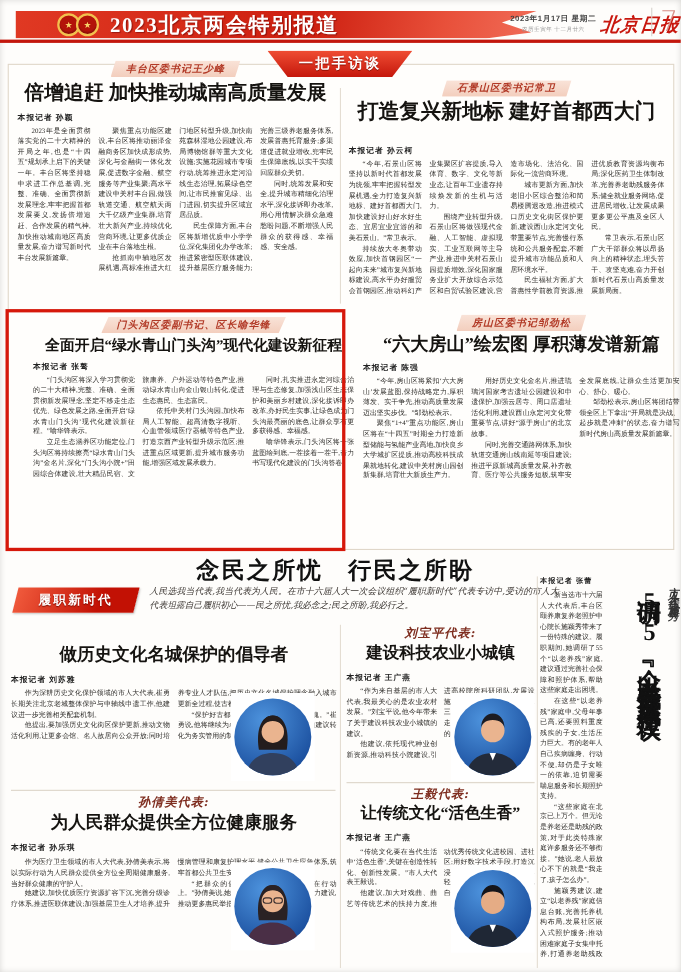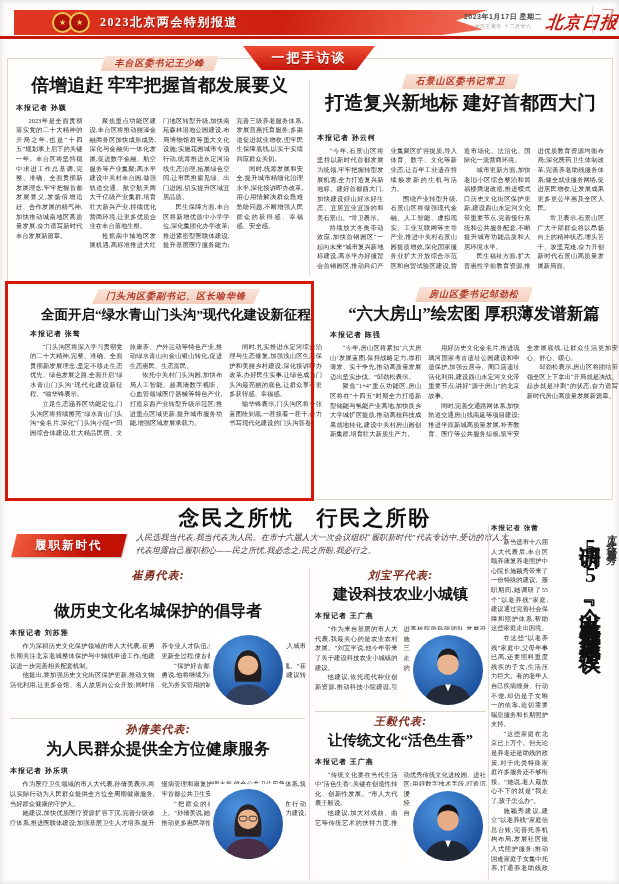--- a/index.html
+++ b/index.html
@@ -3,21 +3,21 @@
 <meta charset="utf-8">
 <style>
   html,body{margin:0;padding:0;background:#e9e7e3;}
   .page{position:relative;width:619px;height:884px;background:#fefdfb;overflow:hidden;
         font-family:"Liberation Serif",serif;box-shadow:inset 0 0 6px rgba(0,0,0,.15);}
   .abs{position:absolute;}
   
   .banner{background:linear-gradient(100deg,#e03923 0%,#cd1f10 55%,#e8503a 80%,#f2705c 100%);
           clip-path:polygon(0 0,97.5% 0,91% 42%,96.5% 78%,88% 100%,0 100%);
           display:flex;align-items:center;}
-  .banner-title{color:#fff;font-weight:bold;font-size:12px;letter-spacing:1.5px;
+  .banner-title{color:#fff;font-weight:bold;font-size:19px;letter-spacing:1.5px;
                 text-shadow:1px 1px 1px rgba(90,0,0,.5);white-space:nowrap;}
   .emb{width:17px;height:17px;border-radius:50%;display:inline-flex;align-items:center;justify-content:center;
        background:radial-gradient(circle at 50% 40%,#b3130a 55%,#8f0d06 70%);
        border:2px solid #f2c14e;color:#f7d469;font-size:8px;line-height:1;}
   .emb2{background:radial-gradient(circle at 50% 40%,#d8443${"0"} 55%,#a5160b 70%);margin-left:-4px;}
   .redline{background:#c3170c;height:3px;}
   .dateblock{font-family:"Liberation Sans",sans-serif;text-align:center;color:#555;}
   .dateline{font-size:7px;font-weight:bold;color:#444;letter-spacing:.5px;}
   .editionline{font-size:5px;color:#999;margin-top:1px;letter-spacing:.5px;}
   .paper-logo{font-family:"DejaVu Serif",serif;font-style:italic;font-weight:bold;
@@ -86,21 +86,21 @@
   <div class="abs redline" style="left:0;top:36px;width:619px;"></div>
 
   <div class="abs section-box" style="left:7px;top:58px;width:604px;height:440px;"></div>
   <div class="abs flagband" style="left:243px;top:46px;width:132px;height:24px;">
     <span>一把手访谈</span>
   </div>
   <div class="abs vdiv" style="left:309px;top:80px;height:196px;"></div>
 
   <div class="abs" style="left:16px;top:52px;width:287px;">
     <div class="kicker-row"><span class="kicker">丰台区委书记王少峰</span></div>
-    <div class="headline" style="font-size:18px;margin-top:4px;">倍增追赶  牢牢把握首都发展要义</div>
+    <div class="headline" style="font-size:18px;margin-top:4px;">倍增追赶  加快推动城南高质量发展</div>
     <div class="byline" style="margin-top:7px;">本报记者 孙颖</div>
     <div class="bodycols c4" style="margin-top:3px;height:152px;">
         <p>2023年是全面贯彻落实党的二十大精神的开局之年,也是“十四五”规划承上启下的关键一年。丰台区将坚持稳中求进工作总基调,完整、准确、全面贯彻新发展理念,牢牢把握首都发展要义,发扬倍增追赶、合作发展的精气神,加快推动城南地区高质量发展,奋力谱写新时代丰台发展新篇章。</p>
         <p>聚焦重点功能区建设,丰台区将推动丽泽金融商务区加快成形成势,深化与金融街一体化发展,促进数字金融、航空服务等产业集聚;高水平建设中关村丰台园,做强轨道交通、航空航天两大千亿级产业集群,培育壮大新兴产业,持续优化营商环境,让更多优质企业在丰台落地生根。</p>
         <p>抢抓南中轴地区发展机遇,高标准推进大红门地区转型升级,加快南苑森林湿地公园建设,布局博物馆群等重大文化设施;实施花园城市专项行动,统筹推进永定河沿线生态治理,拓展绿色空间,让市民推窗见绿、出门进园,切实提升区域宜居品质。</p>
         <p>民生保障方面,丰台区将新增优质中小学学位,深化集团化办学改革;推进紧密型医联体建设,提升基层医疗服务能力;完善三级养老服务体系,发展普惠托育服务;多渠道促进就业增收,兜牢民生保障底线,以实干实绩回应群众关切。</p>
         <p>同时,统筹发展和安全,提升城市精细化治理水平,深化接诉即办改革,用心用情解决群众急难愁盼问题,不断增强人民群众的获得感、幸福感、安全感。</p>
       </div>
   </div>
 
@@ -150,21 +150,20 @@
     <span>履职新时代</span>
   </div>
   <div class="abs intro" style="left:136px;top:531px;width:372px;">人民选我当代表,我当代表为人民。在市十六届人大一次会议组织“履职新时代”代表专访中,受访的市人大代表坦露自己履职初心——民之所忧,我必念之;民之所盼,我必行之。</div>
 
   <div class="abs vdiv" style="left:309px;top:568px;height:312px;"></div>
   <div class="abs vdiv" style="left:488px;top:524px;height:356px;"></div>
   <div class="abs hdiv" style="left:10px;top:718px;width:295px;"></div>
   <div class="abs hdiv" style="left:315px;top:711px;width:171px;"></div>
 
   <div class="abs" style="left:10px;top:568px;width:296px;">
-    <div class="dkicker">崔勇代表:</div>
     <div class="headline" style="font-size:16px;margin-top:19px;">做历史文化名城保护的倡导者</div>
     <div class="byline" style="margin-top:8px;">本报记者 刘苏雅</div>
     <div class="bodycols c2" style="margin-top:3px;height:100px;">
         <p>作为深耕历史文化保护领域的市人大代表,崔勇长期关注北京老城整体保护与中轴线申遗工作,他建议进一步完善相关配套机制。</p>
         <p>他提出,要加强历史文化街区保护更新,推动文物活化利用,让更多会馆、名人故居向公众开放;同时培养专业人才队伍,把历史文化名城保护理念融入城市更新全过程,使古都风韵与现代文明交相辉映。</p>
         <p>“保护好古都风貌,就是守护城市的根与魂。”崔勇说,他将继续为名城保护鼓与呼,并推动好的建议转化为务实管用的制度成果。</p>
       </div>
   </div>
   <div class="abs photo" style="left:210px;top:630px;width:76px;height:80px;">
     <div class="circ">

